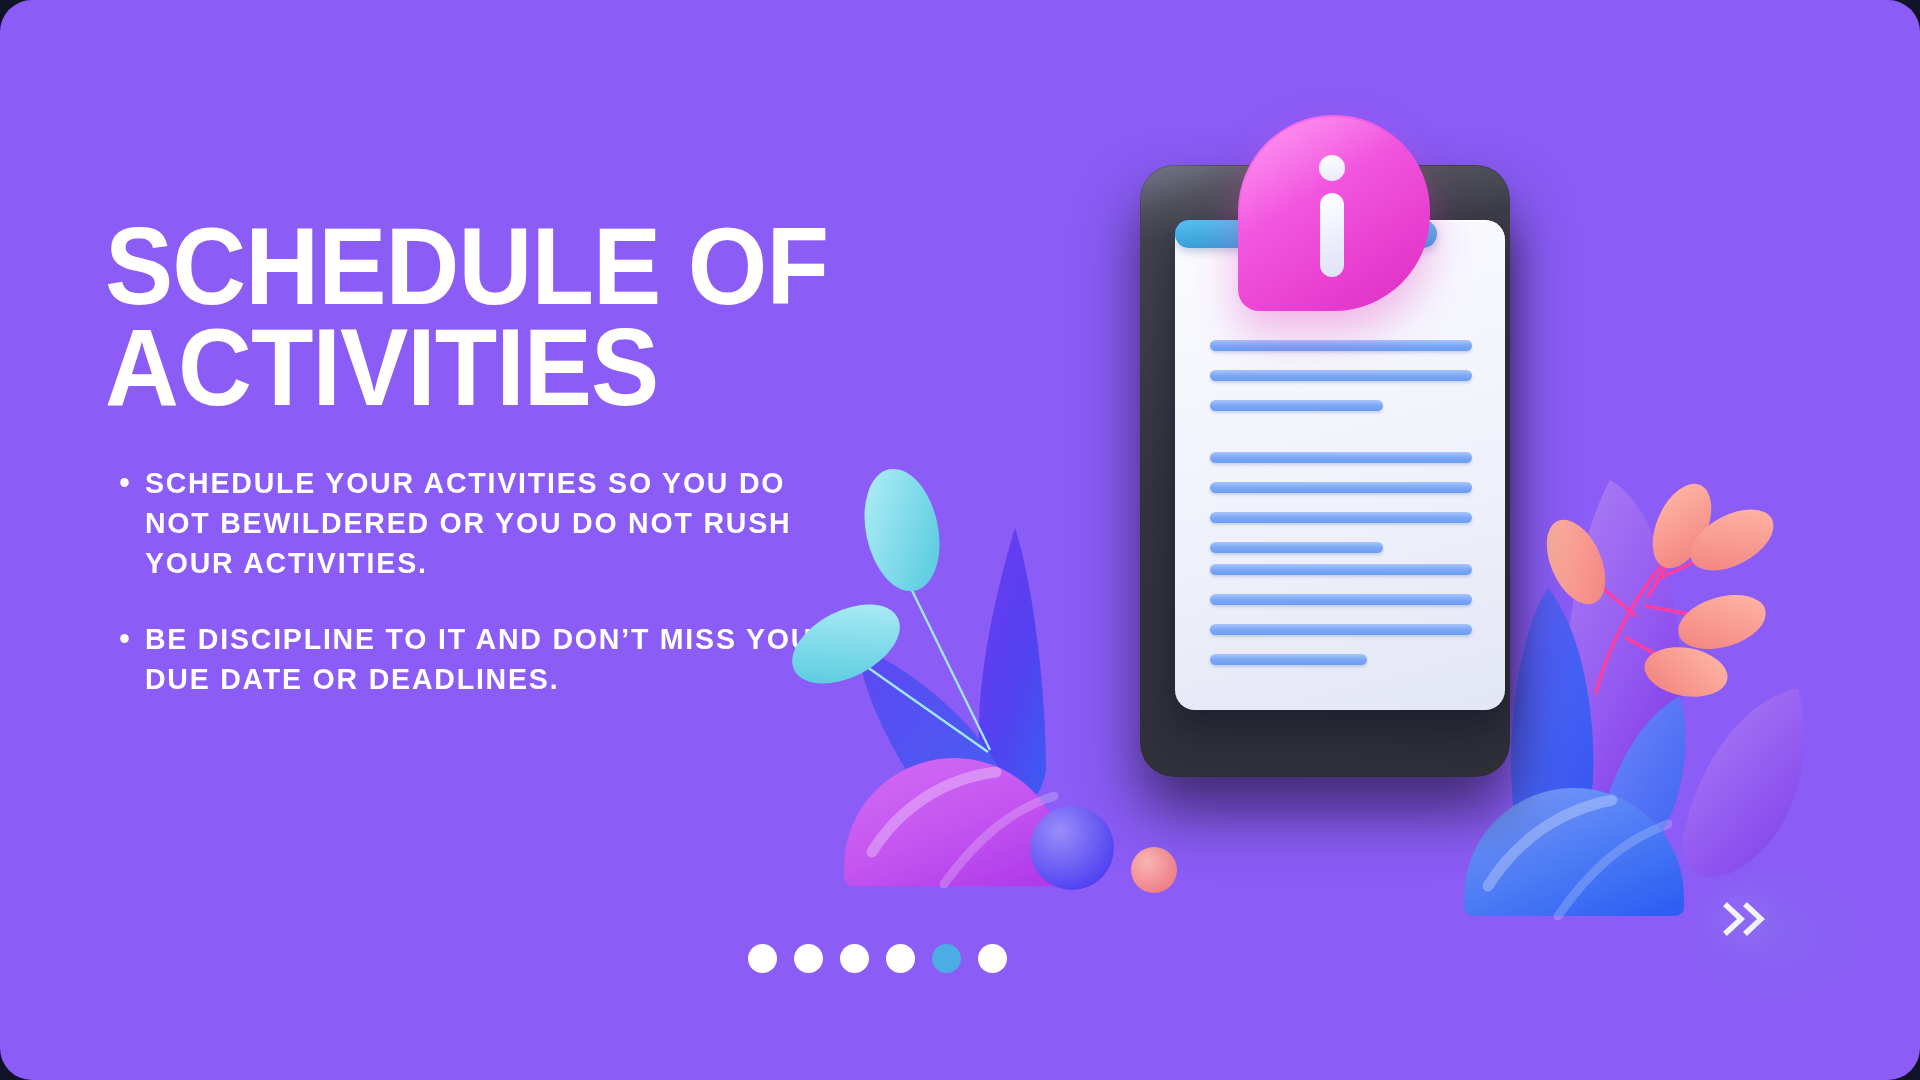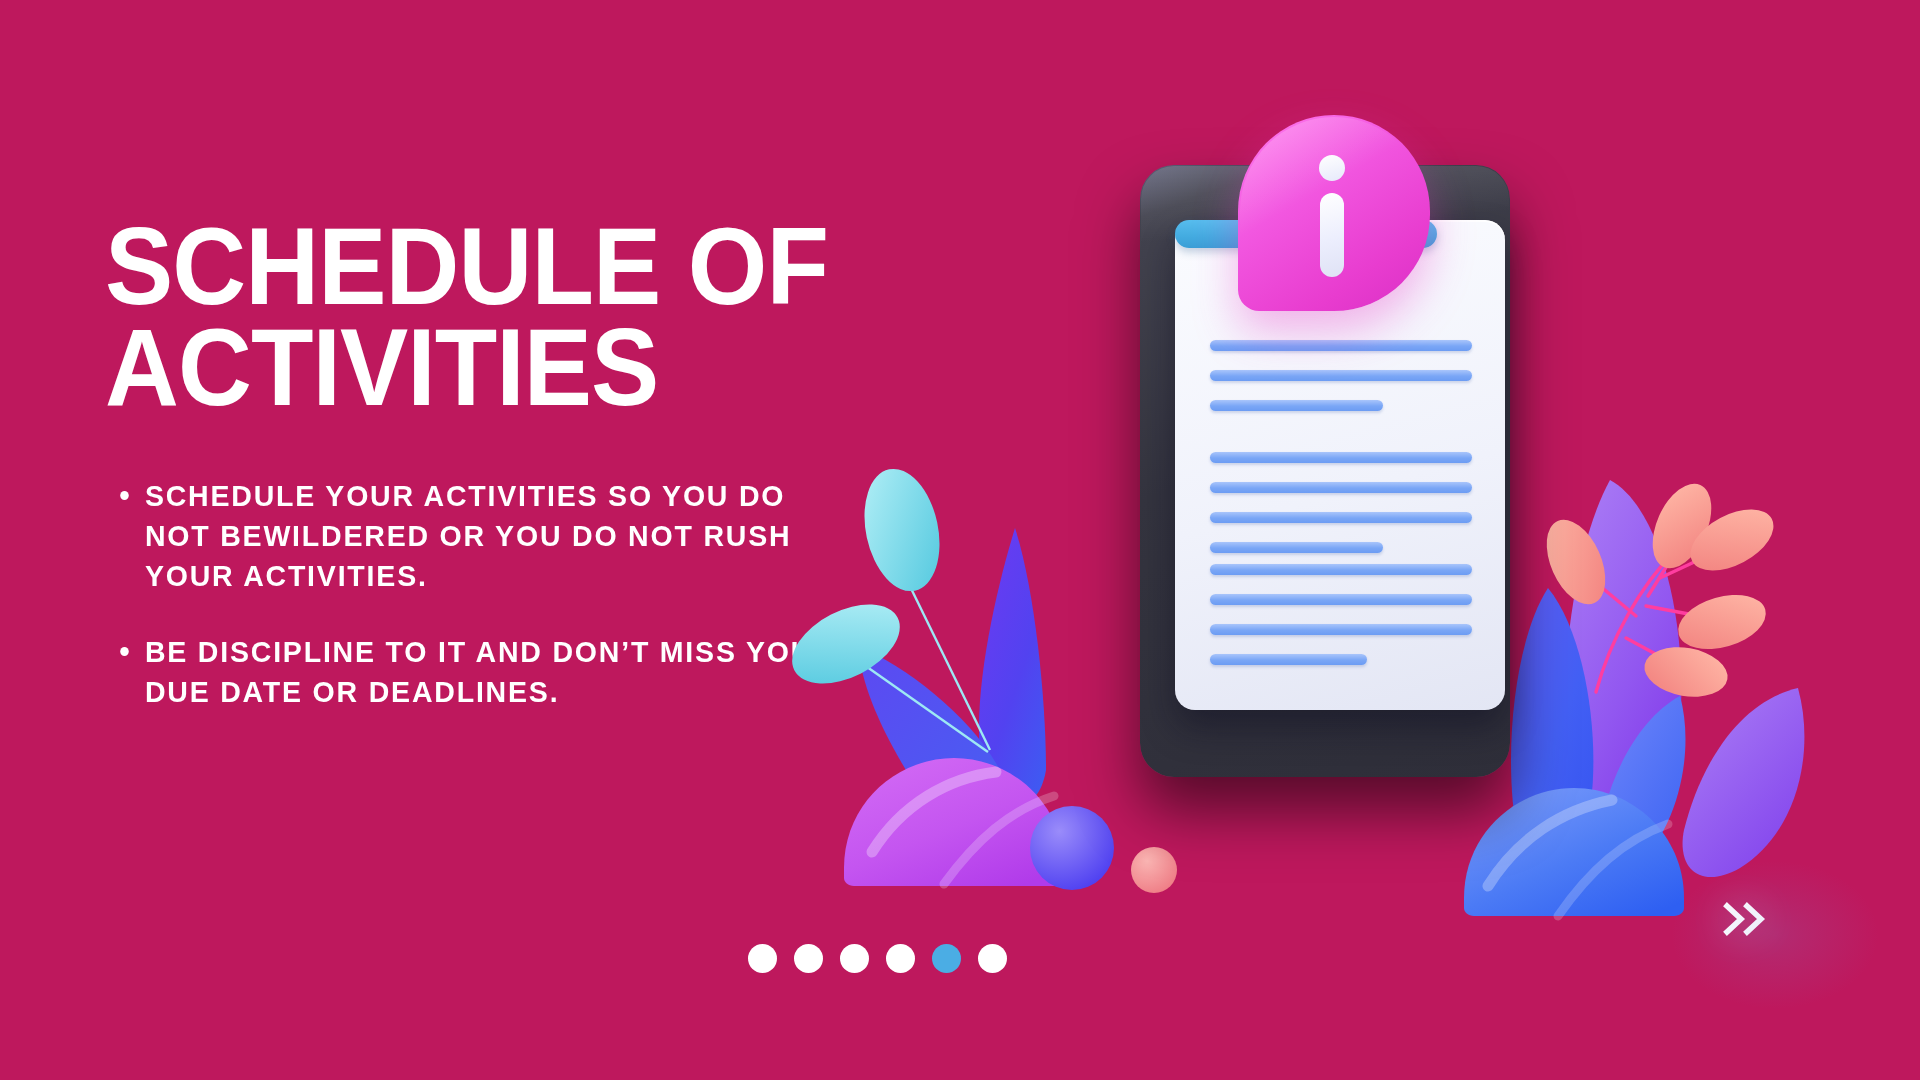--- a/index.html
+++ b/index.html
@@ -13,22 +13,23 @@
   body {
     background:#111428;
     font-family:"Liberation Sans", sans-serif;
     position:relative;
   }
 
   
   .slide {
     position:absolute;
     inset:0;
-    background:#be185d;
+    background:#8b5cf6;
     overflow:hidden;
+    border-radius:32px;
   }
 
   
   .text-col {
     position:absolute;
     left:105px;
     top:215px;
     width:780px;
   }
 
@@ -39,21 +40,21 @@
     line-height:0.92;
     letter-spacing:-1px;
     color:#ffffff;
     text-transform:uppercase;
     transform:scaleX(0.93);
     transform-origin:left top;
     white-space:pre-line;
   }
 
   .bullets {
-    margin-top:59px;
+    margin-top:46px;
     list-style:none;
   }
 
   .bullet {
     position:relative;
     padding-left:42px;
     margin-bottom:36px;
     color:#ffffff;
     font-family:"Liberation Sans Narrow","Liberation Sans", sans-serif;
     font-weight:700;

